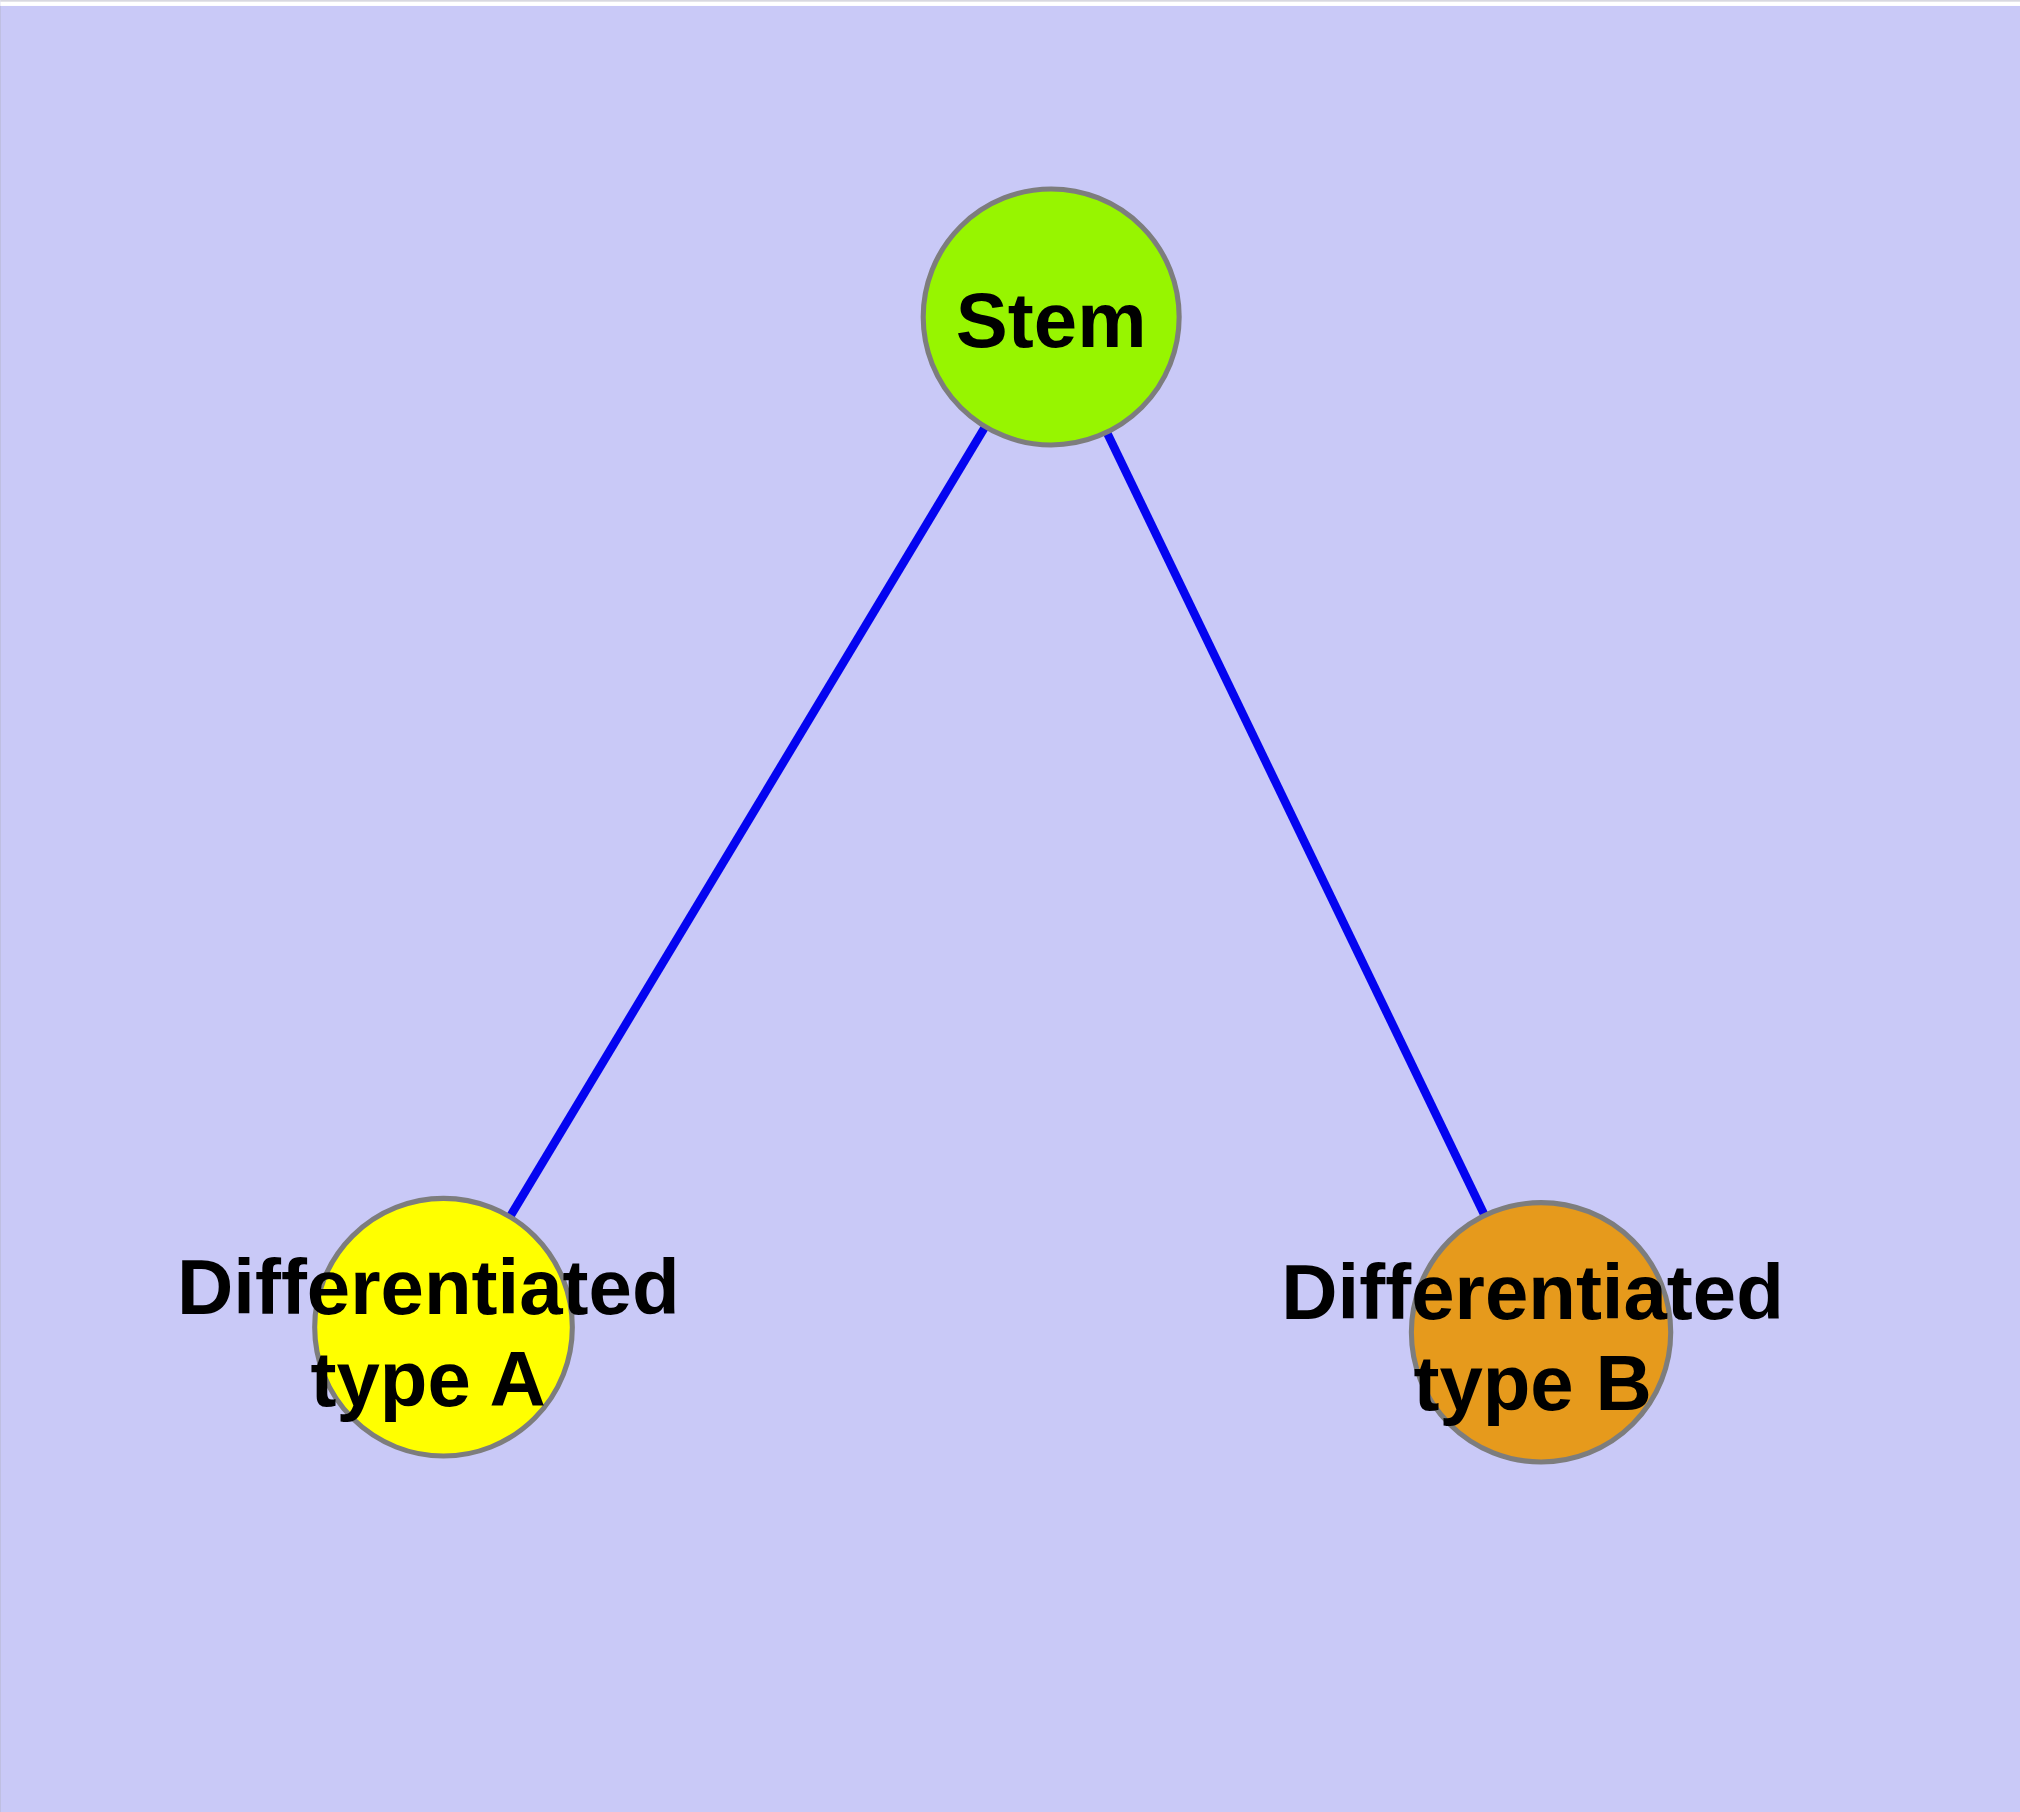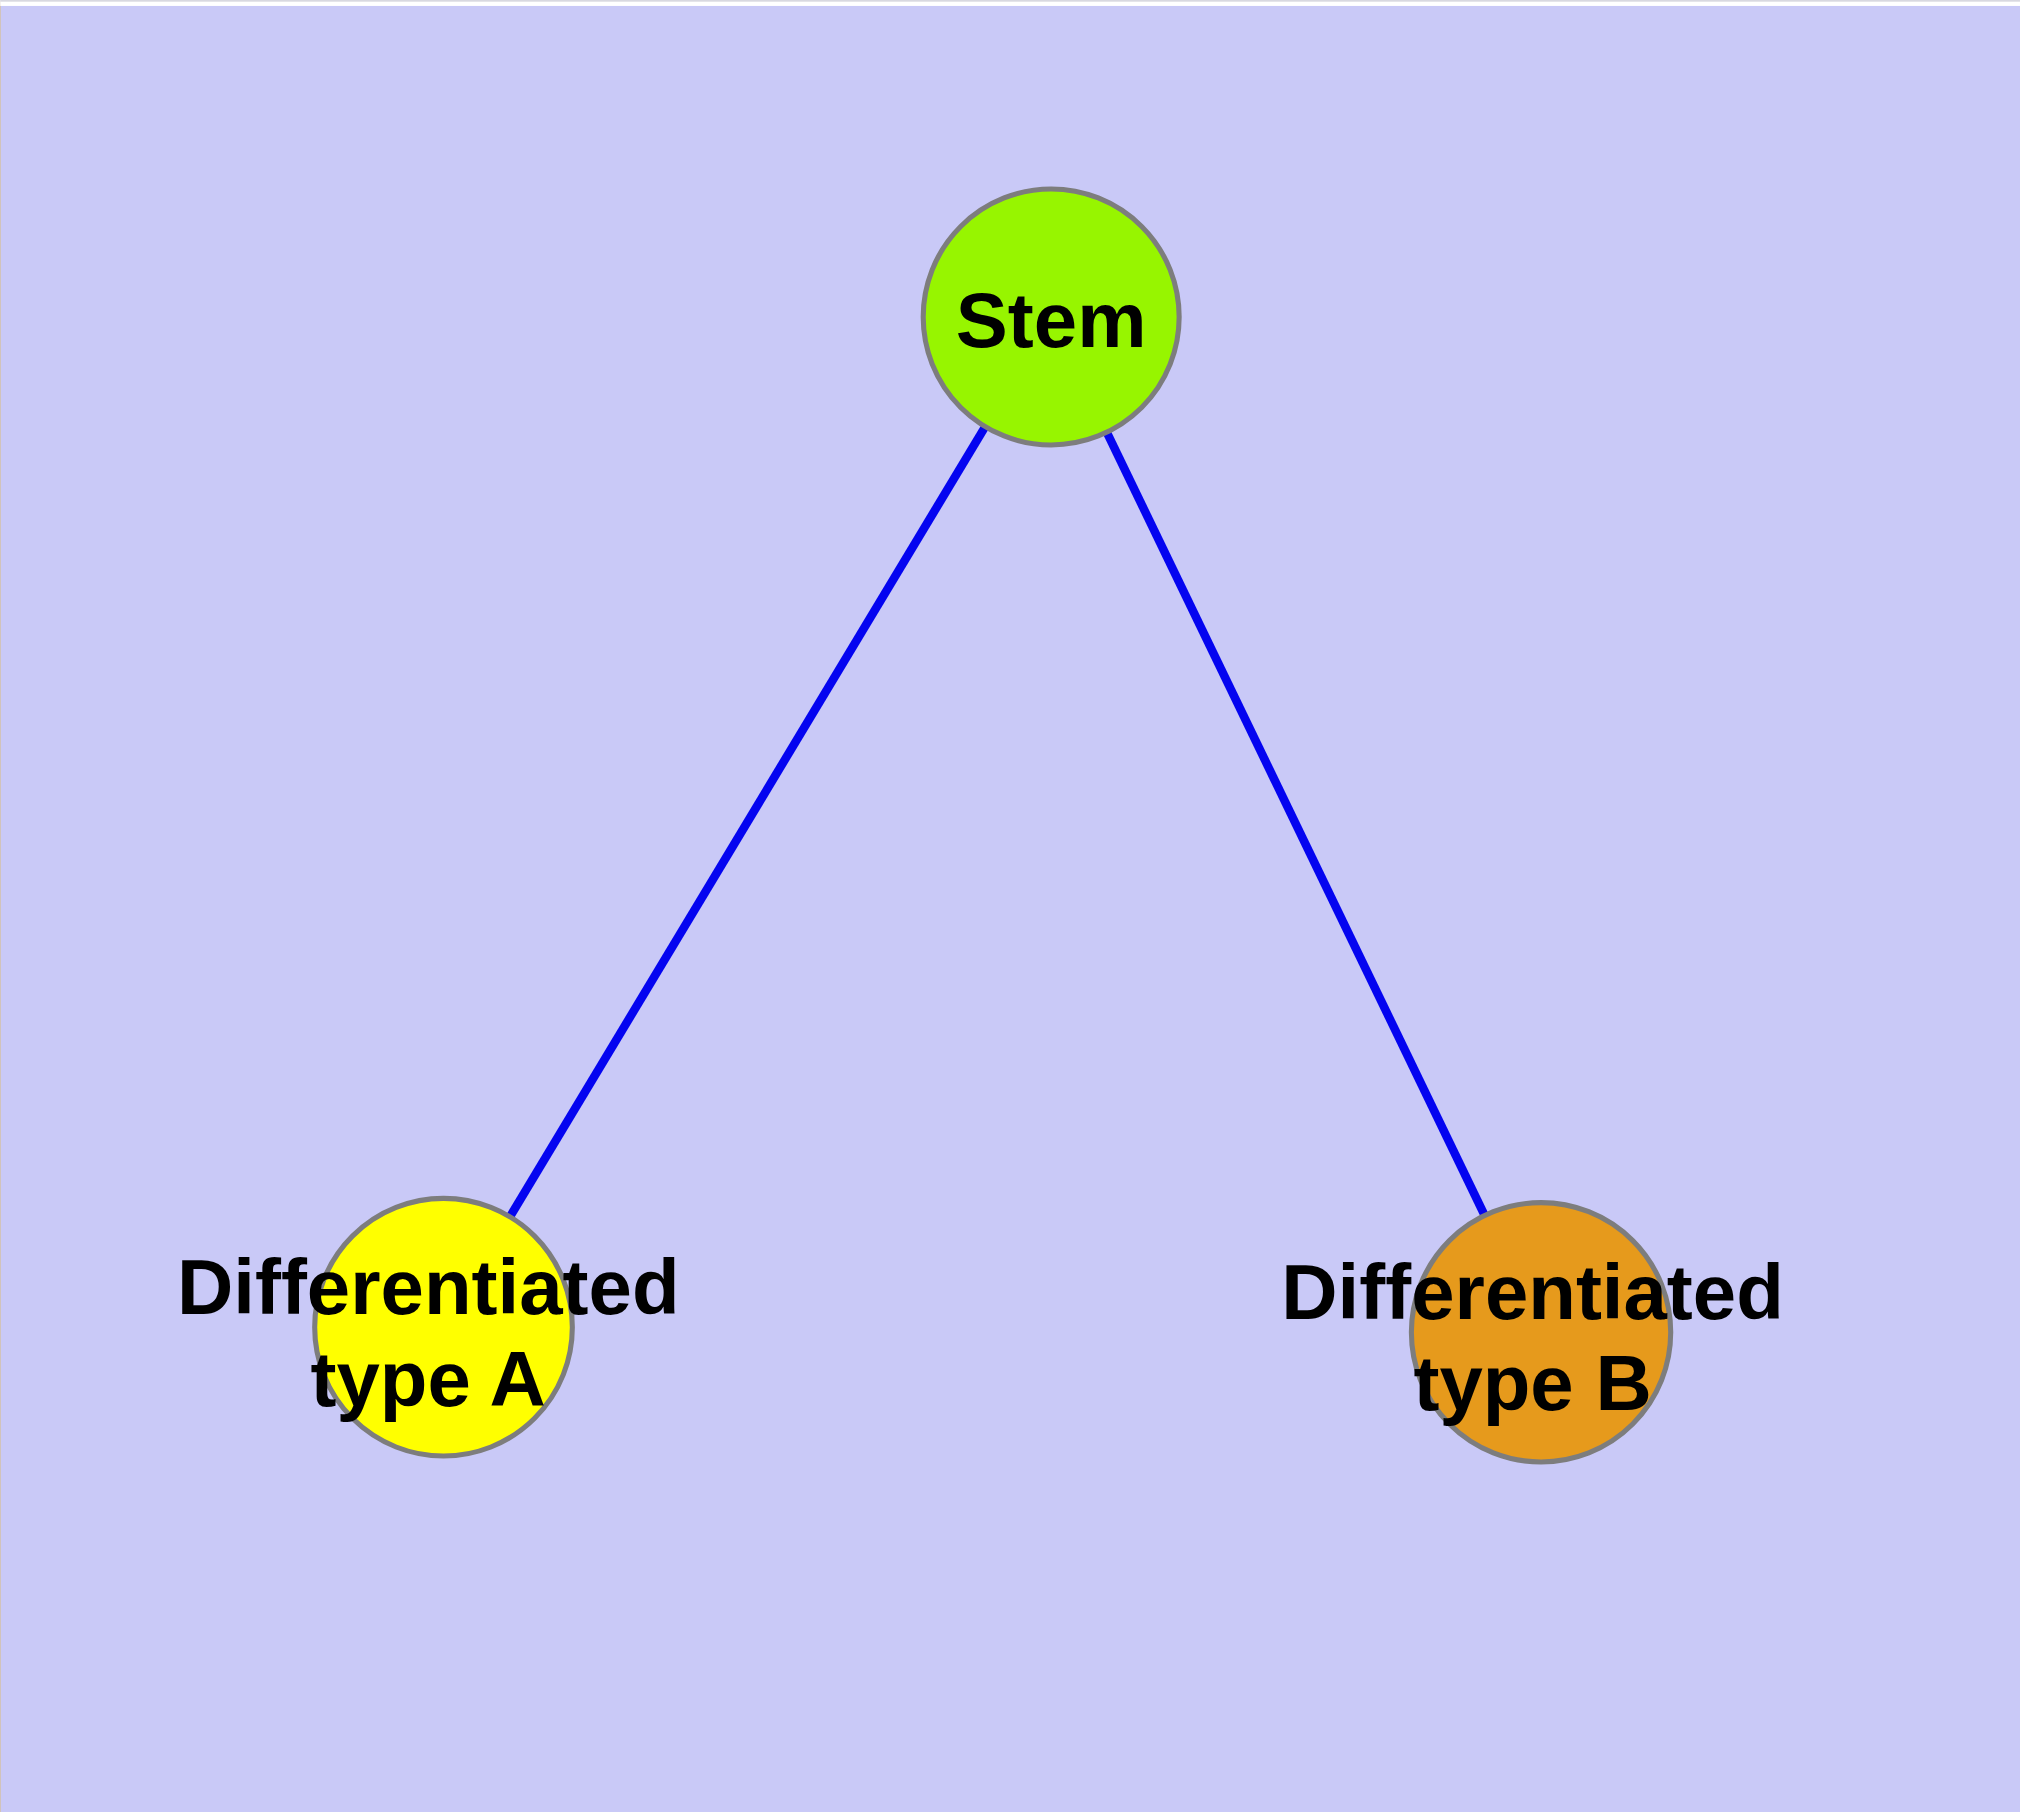--- a/index.html
+++ b/index.html
@@ -5,21 +5,21 @@
   html, body {
     margin: 0;
     padding: 0;
     background: #ffffff;
     overflow: hidden;
   }
   .page {
     position: relative;
     width: 1883px;
     height: 1812px;
-    background: #eab308;
+    background: #a3a3a3;
   }
   .page svg {
     position: absolute;
     top: 0;
     left: 0;
     width: 2021px;
     height: 1812px;
     display: block;
   }
   .edge {

